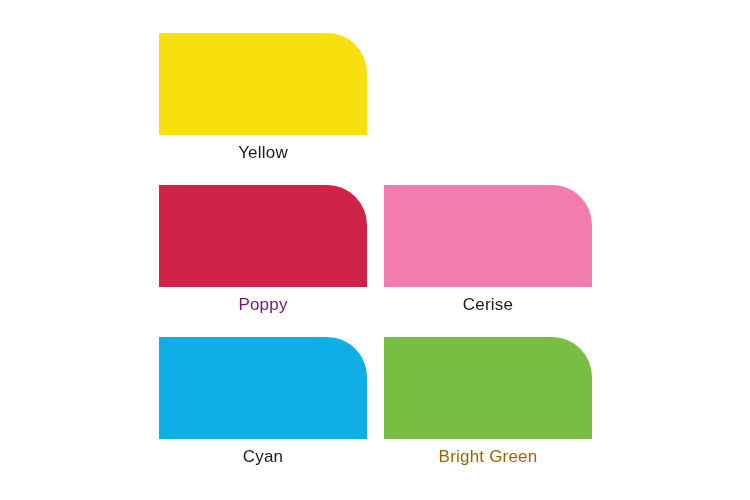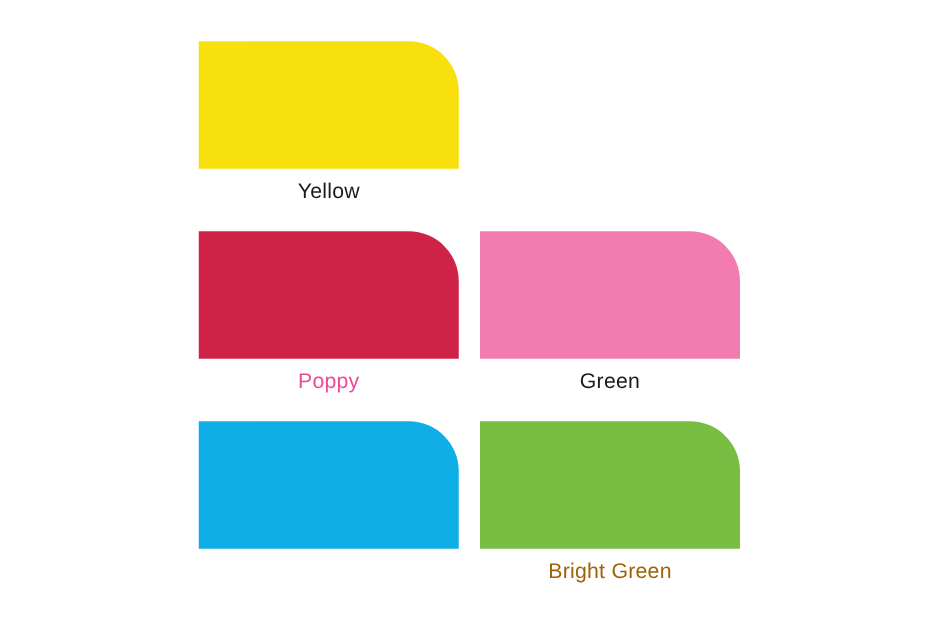--- a/index.html
+++ b/index.html
@@ -62,30 +62,31 @@
 <div id="swatch-board" style="background-color: rgb(255, 255, 255);">
 
   <div class="swatch-cell col-left row-1">
     <div class="swatch-chip" style="background-color: rgb(248, 224, 14);"></div>
     <div class="swatch-label" style="color: rgb(27, 27, 27);">Yellow</div>
   </div>
 
 
   <div class="swatch-cell col-left row-2">
     <div class="swatch-chip" style="background-color: rgb(206, 35, 70);"></div>
-    <div class="swatch-label" style="color: #ec4899;">Poppy</div>
+    <div class="swatch-label" style="color: #701a75;">Poppy</div>
   </div>
 
   <div class="swatch-cell col-right row-2">
     <div class="swatch-chip" style="background-color: rgb(242, 124, 176);"></div>
-    <div class="swatch-label" style="color: rgb(27, 27, 27);">Green</div>
+    <div class="swatch-label" style="color: rgb(27, 27, 27);">Cerise</div>
   </div>
 
   <div class="swatch-cell col-left row-3">
     <div class="swatch-chip" style="background-color: rgb(16, 174, 230);"></div>
+    <div class="swatch-label" style="color: rgb(27, 27, 27);">Cyan</div>
   </div>
 
   <div class="swatch-cell col-right row-3">
     <div class="swatch-chip" style="background-color: rgb(119, 190, 67);"></div>
     <div class="swatch-label" style="color: #a16207;">Bright Green</div>
   </div>
 
 </div>
 
 </body></html>

